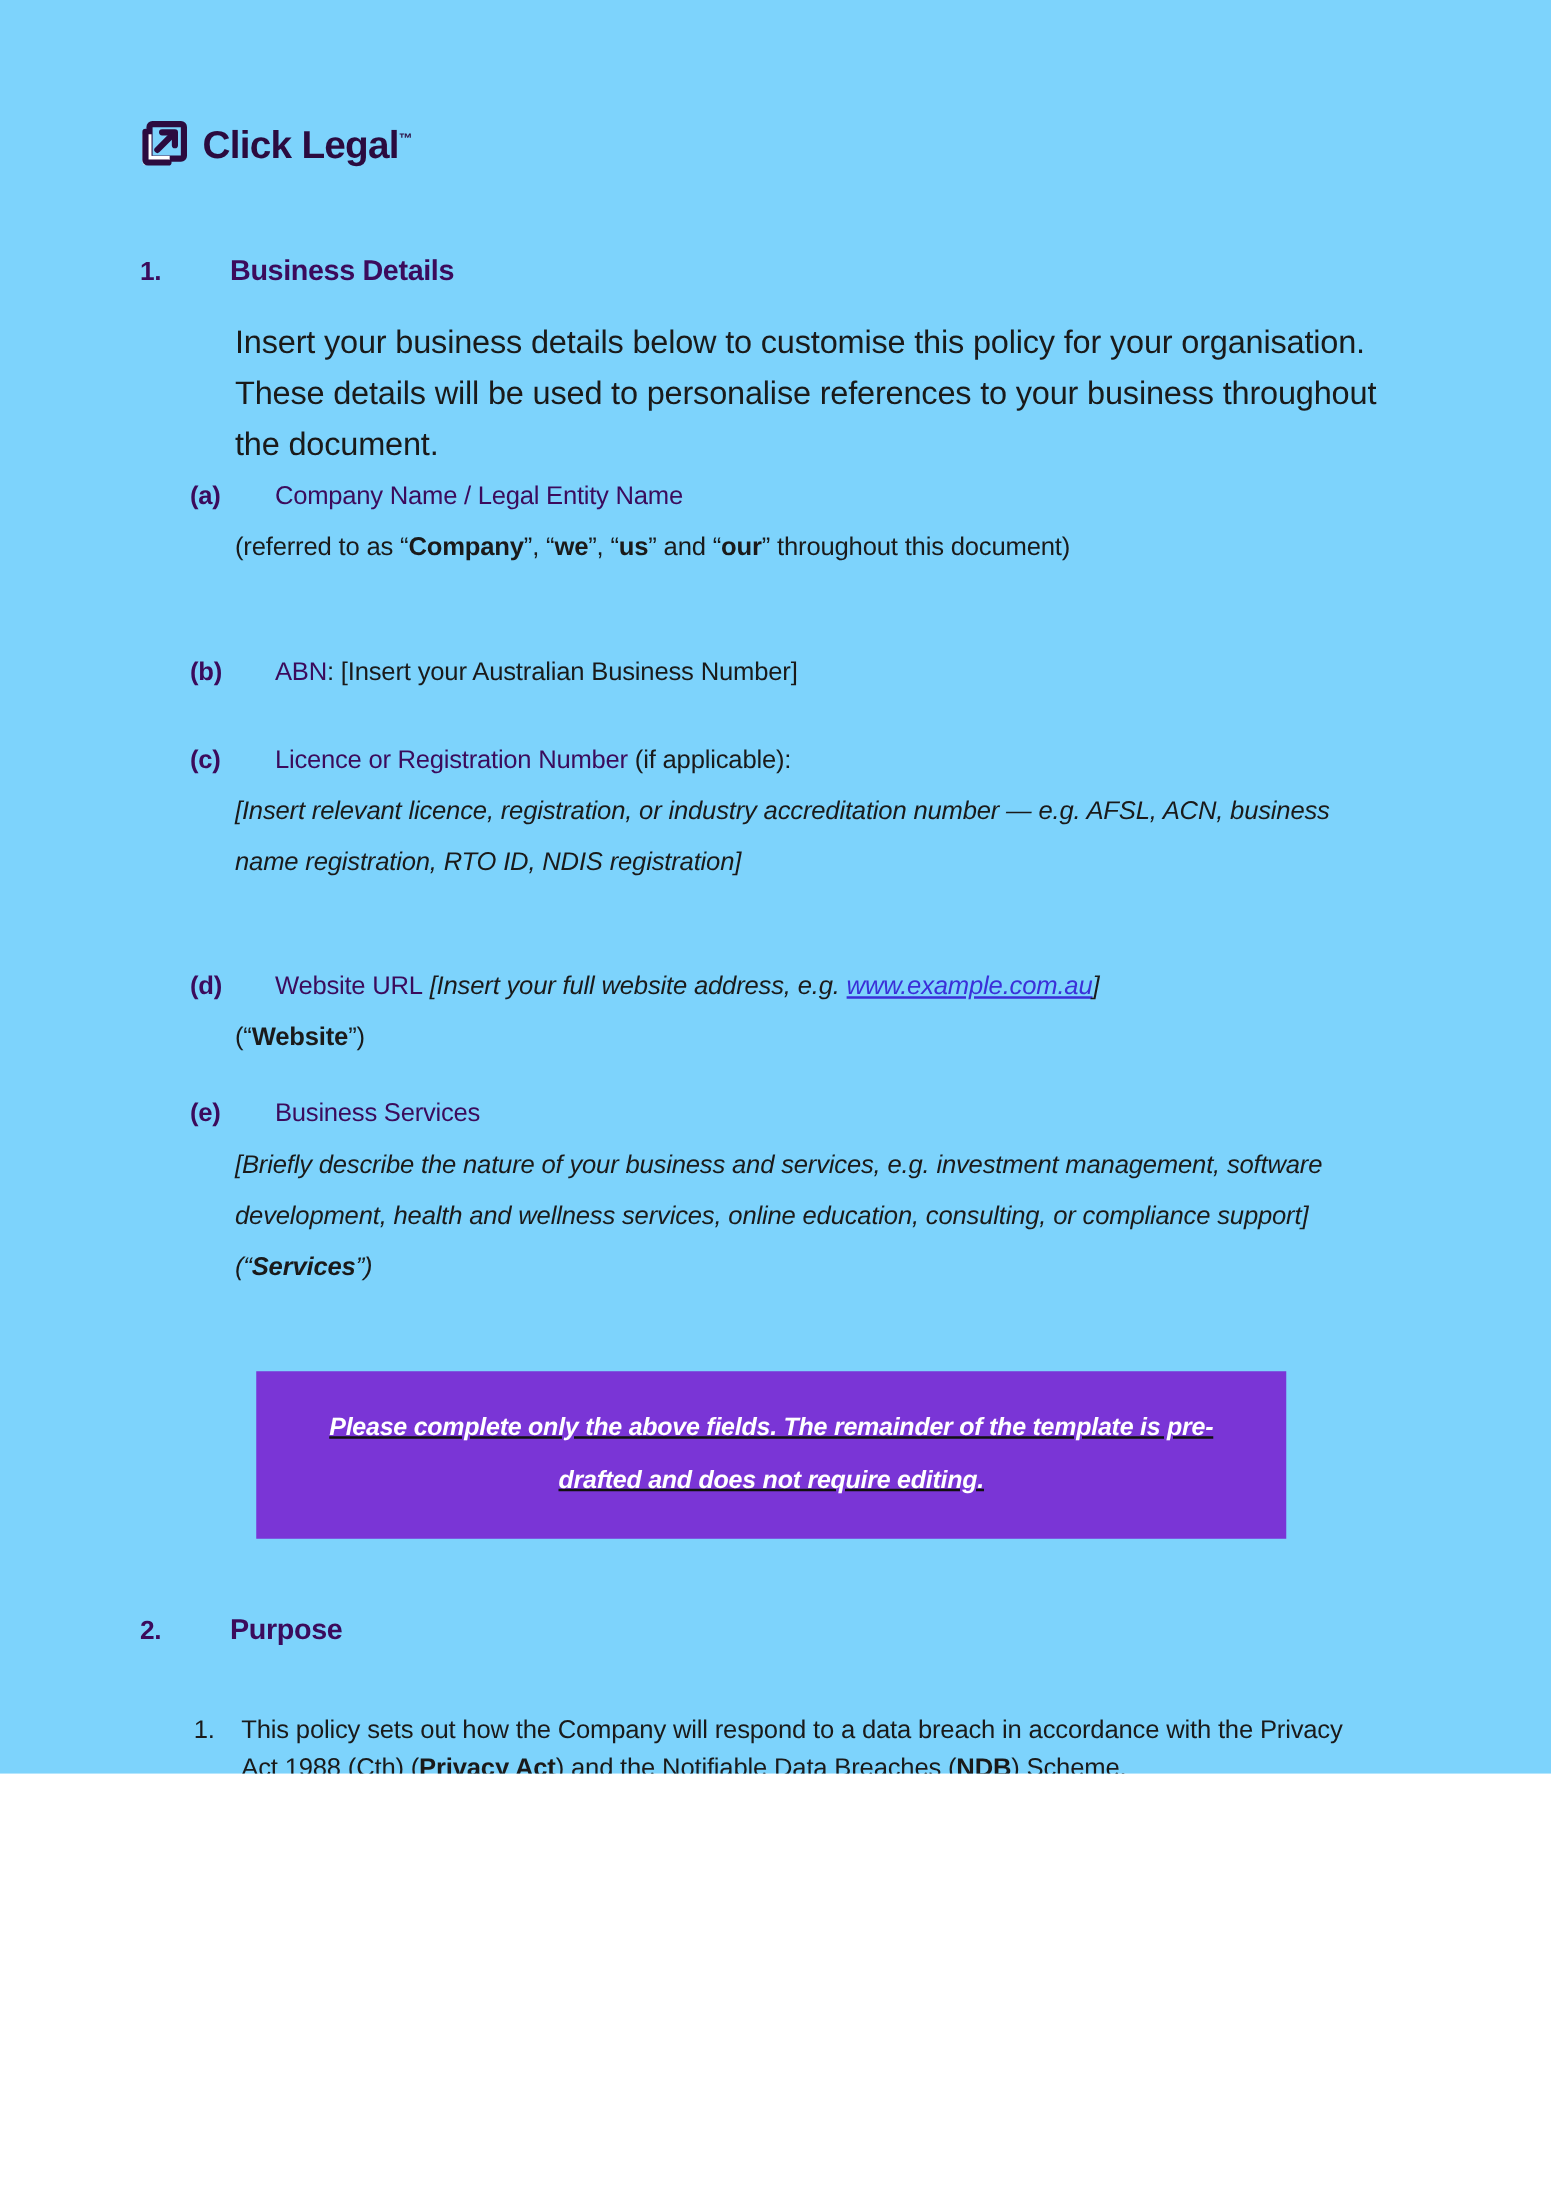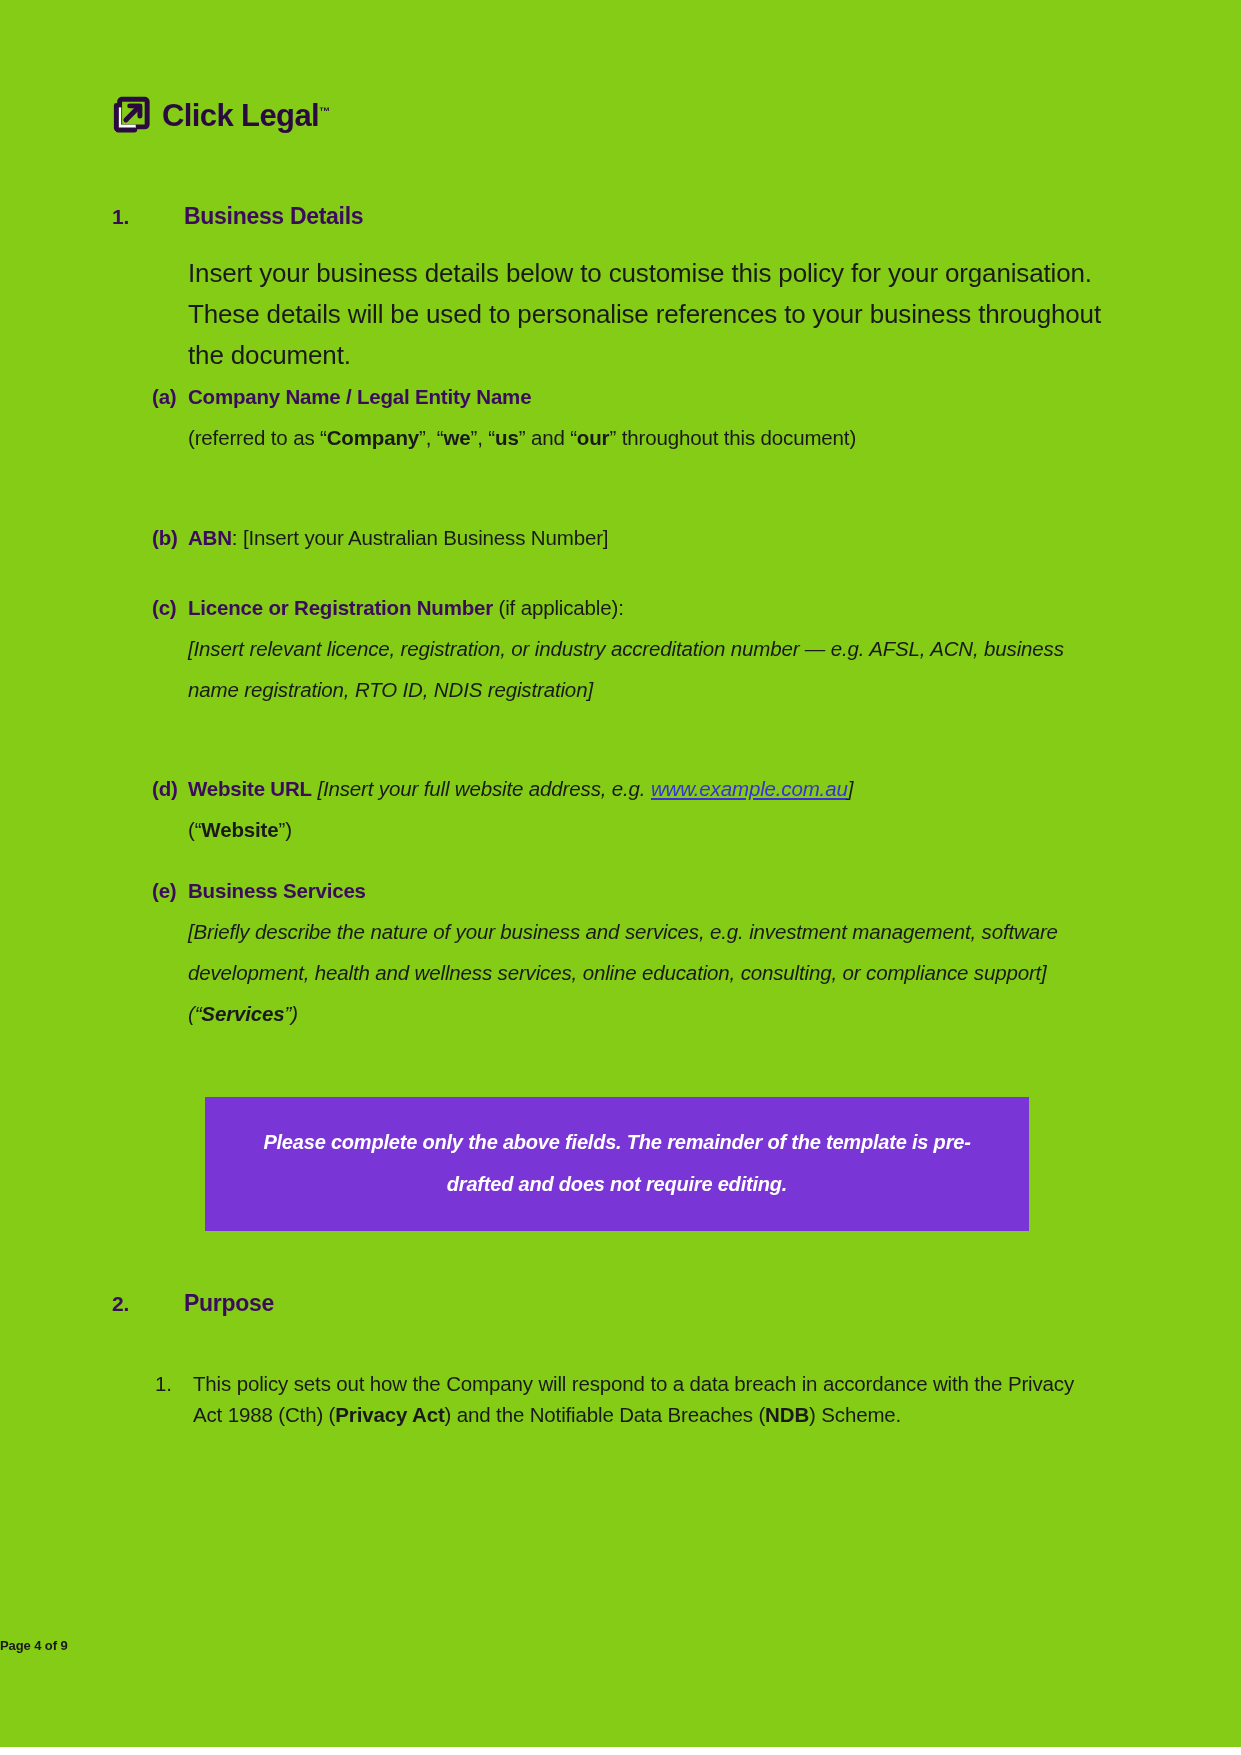--- a/index.html
+++ b/index.html
@@ -8,23 +8,23 @@
     padding: 0;
     background: #ffffff;
   }
   body {
     font-family: "Liberation Sans", sans-serif;
     color: #111111;
   }
   .page {
     position: relative;
     width: 1241px;
-    height: 1747px;
+    height: 1419px;
     margin: 0 auto;
-    background: #84cc16;
+    background: #7dd3fc;
     box-sizing: border-box;
     overflow: hidden;
   }
 
   
   .logo-row {
     position: absolute;
     left: 112px;
     top: 96px;
     display: flex;
@@ -104,22 +104,23 @@
   }
   .marker {
     color: #3B0B5C;
     font-weight: 700;
     flex: 0 0 auto;
     min-width: 36px;
     letter-spacing: -0.2px;
   }
   .lbl {
     color: #3B0B5C;
-    font-weight: 700;
+    font-weight: 400;
     letter-spacing: -0.2px;
+    margin-left: 32px;
   }
   .rest {
     color: #1a1a1a;
     font-weight: 400;
     text-align: center;
   }
   .sub {
     margin-left: 36px;
     font-style: italic;
     color: #1a1a1a;
@@ -141,20 +142,21 @@
     left: 205px;
     top: 1097px;
     width: 824px;
     min-height: 112px;
     background: #7A35D6;
     box-sizing: border-box;
     padding: 24px 44px 26px 44px;
     display: flex;
     align-items: flex-start;
     justify-content: center;
+    text-decoration: underline;
   }
   .callout-text {
     color: #ffffff;
     font-size: 20px;
     font-weight: 700;
     font-style: italic;
     line-height: 42px;
     text-align: center;
     letter-spacing: -0.2px;
   }

